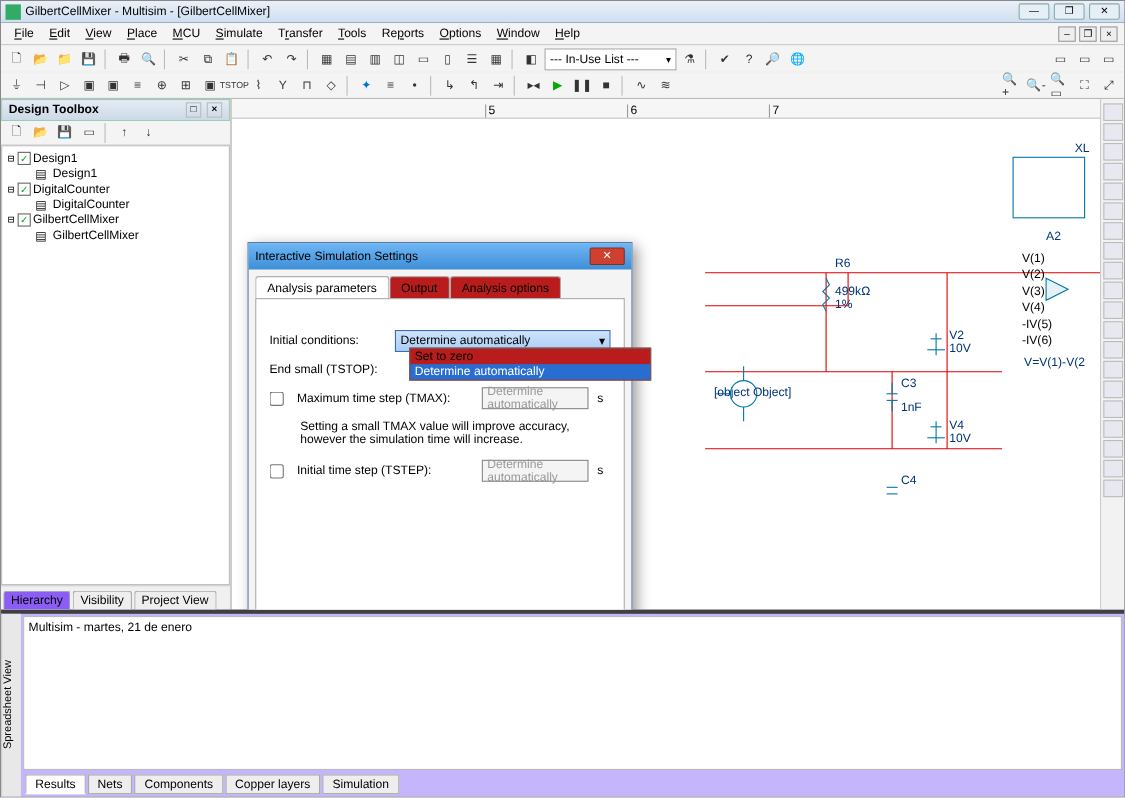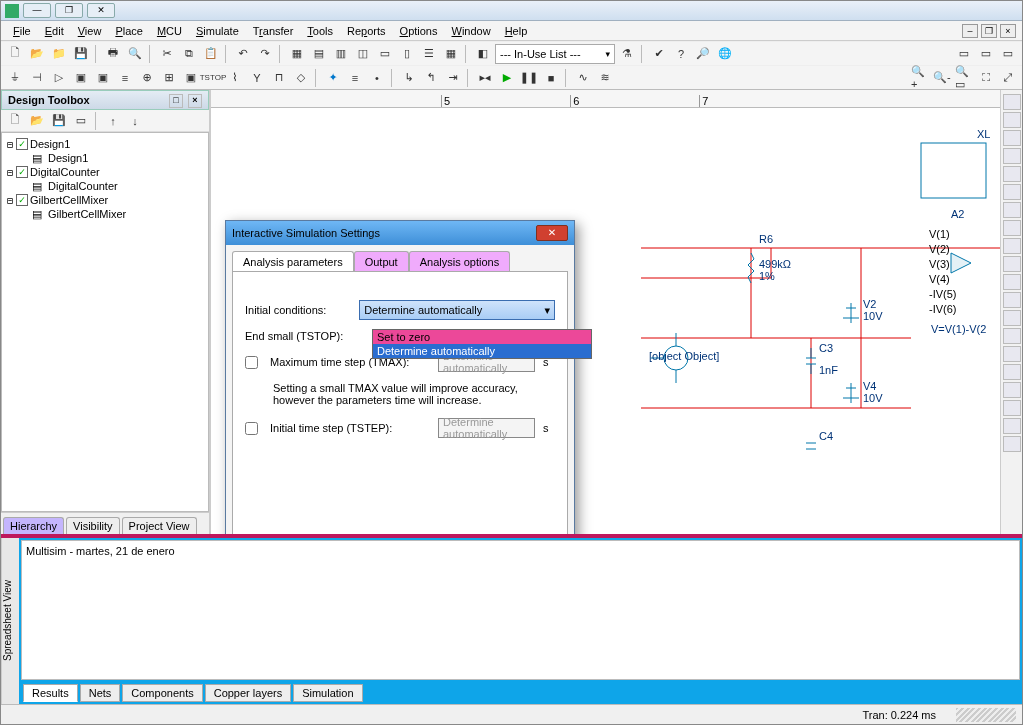--- a/index.html
+++ b/index.html
@@ -27,64 +27,65 @@
 .panel-btns span { width:14px; height:14px; display:inline-block; text-align:center; border:1px solid #bbb; margin-left:2px; font-size:9px;}
 .panel-tools { height: 22px; display:flex; align-items:center; padding:0 4px; gap:2px; background:#f4f4f4; border-bottom:1px solid #ddd;}
 .tree { flex:1; background:#fff; border:1px solid #bbb; overflow:auto; padding:4px 2px;}
 .tree-item { display:flex; align-items:center; padding:1px 0;}
 .tree-item .tw { width:12px; text-align:center; font-family:monospace; font-size:10px; cursor:default;}
 .tree-item .ck { width:12px; height:12px; border:1px solid #666; margin-right:2px; font-size:9px; line-height:10px; text-align:center; color:#0a0;}
 .tree-item .icn { width:14px; height:12px; margin-right:2px;}
 .tree-item.depth1 { padding-left: 16px; }
 .tree-tabs { display:flex; height:22px; align-items:flex-end; padding:0 2px; border-top:1px solid #ccc; background:#f0f0f0;}
 .tree-tabs .tab { padding:2px 6px; border:1px solid #aaa; border-bottom:none; background:#eee; font-size:11px; margin-right:2px; border-radius:3px 3px 0 0;}
-.tree-tabs .tab.active { background:#c4b5fd;}
+.tree-tabs .tab.active { background:#8b5cf6;}
 .canvas-area { flex:1; display:flex; flex-direction:column; background:#fff; position:relative;}
 .ruler { height:18px; background:#f6f6f6; border-bottom:1px solid #bbb; display:flex; align-items:flex-end; font-size:9px; padding-left:230px; gap:120px; }
 .ruler span { border-left:1px solid #999; padding-left:2px; }
 .schematic { flex:1; position:relative; background:#fff; overflow:hidden;}
 .right-palette { position:absolute; right:0; top:0; width:22px; height:100%; background:#f2f2f2; border-left:1px solid #ccc; display:flex; flex-direction:column; gap:2px; padding-top:4px; align-items:center;}
 .right-palette div { width:18px; height:16px; border:1px solid #bbb; background:#e8e8f0;}
 .schem-svg { position:absolute; left:0; top:0; }
-.bottom-panel { height: 170px; border-top: 4px solid #be185d; display:flex; background:#0ea5e9;}
+.bottom-panel { height: 170px; border-top: 4px solid #404040; display:flex; background:#c4b5fd;}
 .bottom-side { width:18px; background:#e8e8e8; border-right:1px solid #ccc; writing-mode: vertical-rl; transform: rotate(180deg); text-align:center; font-size:10px; padding:4px 0;}
 .bottom-body { flex:1; display:flex; flex-direction:column; }
 .bottom-content { flex:1; background:#fff; border:1px solid #bbb; margin:2px; padding:4px; overflow:auto;}
 .bottom-tabs { height:22px; display:flex; align-items:center; padding:0 4px;}
 .bottom-tabs .tab { padding:2px 8px; border:1px solid #aaa; background:#eee; margin-right:2px; font-size:11px;}
 .bottom-tabs .tab.active { background:#fff; border-bottom-color:#fff;}
 .statusbar { height:20px; border-top:1px solid #bbb; display:flex; align-items:center; background:#f0f0f0; font-size:11px; padding:0 6px; justify-content:flex-end; gap:20px;}
 .statusbar .grip { width:60px; height:14px; background: repeating-linear-gradient(135deg,#ccc,#ccc 2px,#eee 2px,#eee 4px);}
 
 .dialog { position:absolute; left:224px; top:130px; width:350px; height:435px; background:#f4f4f4; border:1px solid #5a7aa0; box-shadow: 4px 4px 12px rgba(0,0,0,0.4); display:flex; flex-direction:column;}
 .dlg-title { height:24px; background: linear-gradient(#6fb7f5,#3e8fd8); color:#000; display:flex; align-items:center; padding:0 6px; justify-content:space-between;}
 .dlg-close { width:32px; height:16px; background:#d04030; color:#fff; border:1px solid #803020; border-radius:2px; text-align:center; line-height:14px; font-size:10px;}
 .dlg-tabs { height:26px; display:flex; padding:6px 6px 0 6px; gap:0;}
-.dlg-tabs .tab { padding:4px 10px; border:1px solid #aaa; background:#f0abfc; font-size:11px; border-bottom:none; border-radius:3px 3px 0 0;}
+.dlg-tabs .tab { padding:4px 10px; border:1px solid #aaa; background:#b91c1c; font-size:11px; border-bottom:none; border-radius:3px 3px 0 0;}
 .dlg-tabs .tab.active { background:#fff; position:relative; z-index:2;}
 .dlg-page { flex:1; margin:0 6px 6px 6px; border:1px solid #aaa; background:#fff; padding:28px 12px; position:relative;}
 .dlg-row { display:flex; align-items:center; margin-bottom:10px; gap:8px;}
 .dlg-row label { width:120px; }
 .dlg-row .field { flex:1; height:20px; border:1px solid #888; background:#fff; padding:0 4px; display:flex; align-items:center;}
 .dlg-row .disabled { color:#999; background:#f4f4f4;}
 .dlg-row .unit { width:12px;}
 .dlg-row input[type=checkbox]{ margin-right:4px;}
 .dlg-note { font-size:11px; margin: 0 0 12px 28px; max-width: 340px;}
 .dlg-select { width:220px; height:20px; border:1px solid #3a6db0; background:linear-gradient(#cfe3fb,#a9cdf5); padding:0 4px; display:flex; justify-content:space-between; align-items:center;}
-.dlg-dropdown { position:absolute; left:127px; top:29px; width:220px; border:1px solid #666; background:#ec4899; z-index:5;}
+.dlg-dropdown { position:absolute; left:127px; top:16px; width:220px; border:1px solid #666; background:#b91c1c; z-index:5;}
 .dlg-dropdown div { padding:1px 4px; font-size:11px;}
 .dlg-dropdown div.hl { background:#2a6dd0; color:#fff;}
 </style>
 </head>
 <body>
 
 <div class="window">
 
   <div class="titlebar">
     <div class="icon"></div>
+    <div class="title">GilbertCellMixer - Multisim - [GilbertCellMixer]</div>
     <div class="winbtns">
       <div class="winbtn">—</div>
       <div class="winbtn">❐</div>
       <div class="winbtn">✕</div>
     </div>
   </div>
 
   <div class="menubar">
     <div class="menu"><u>F</u><span>ile</span></div>
     <div class="menu"><u>E</u>dit</div>
@@ -359,21 +360,21 @@
           <span class="unit">s</span>
         </div>
         <div class="dlg-row">
           <input type="checkbox" style="">
           <label style="width:auto;flex:0 0 160px;">Maximum time step (TMAX):</label>
           <div class="field disabled">
               <span>Determine automatically</span>
             </div>
           <span class="unit">s</span>
         </div>
-        <div class="dlg-note">Setting a small TMAX value will improve accuracy, however the parameters time will increase.</div>
+        <div class="dlg-note">Setting a small TMAX value will improve accuracy, however the simulation time will increase.</div>
         <div class="dlg-row">
           <input type="checkbox" style="">
           <label style="width:auto;flex:0 0 160px;">Initial time step (TSTEP):</label>
           <div class="field disabled">
               <span>Determine automatically</span>
             </div>
           <span class="unit">s</span>
         </div>
 
       </div>
@@ -391,18 +392,14 @@
       <div class="bottom-tabs">
         <div class="tab active">Results</div>
         <div class="tab">Nets</div>
         <div class="tab">Components</div>
         <div class="tab">Copper layers</div>
         <div class="tab">Simulation</div>
       </div>
     </div>
   </div>
 
-  <div class="statusbar">
-    <span>Tran: 0.224 ms</span>
-    <div class="grip"></div>
-  </div>
 
 </div>
 
 </body></html>

